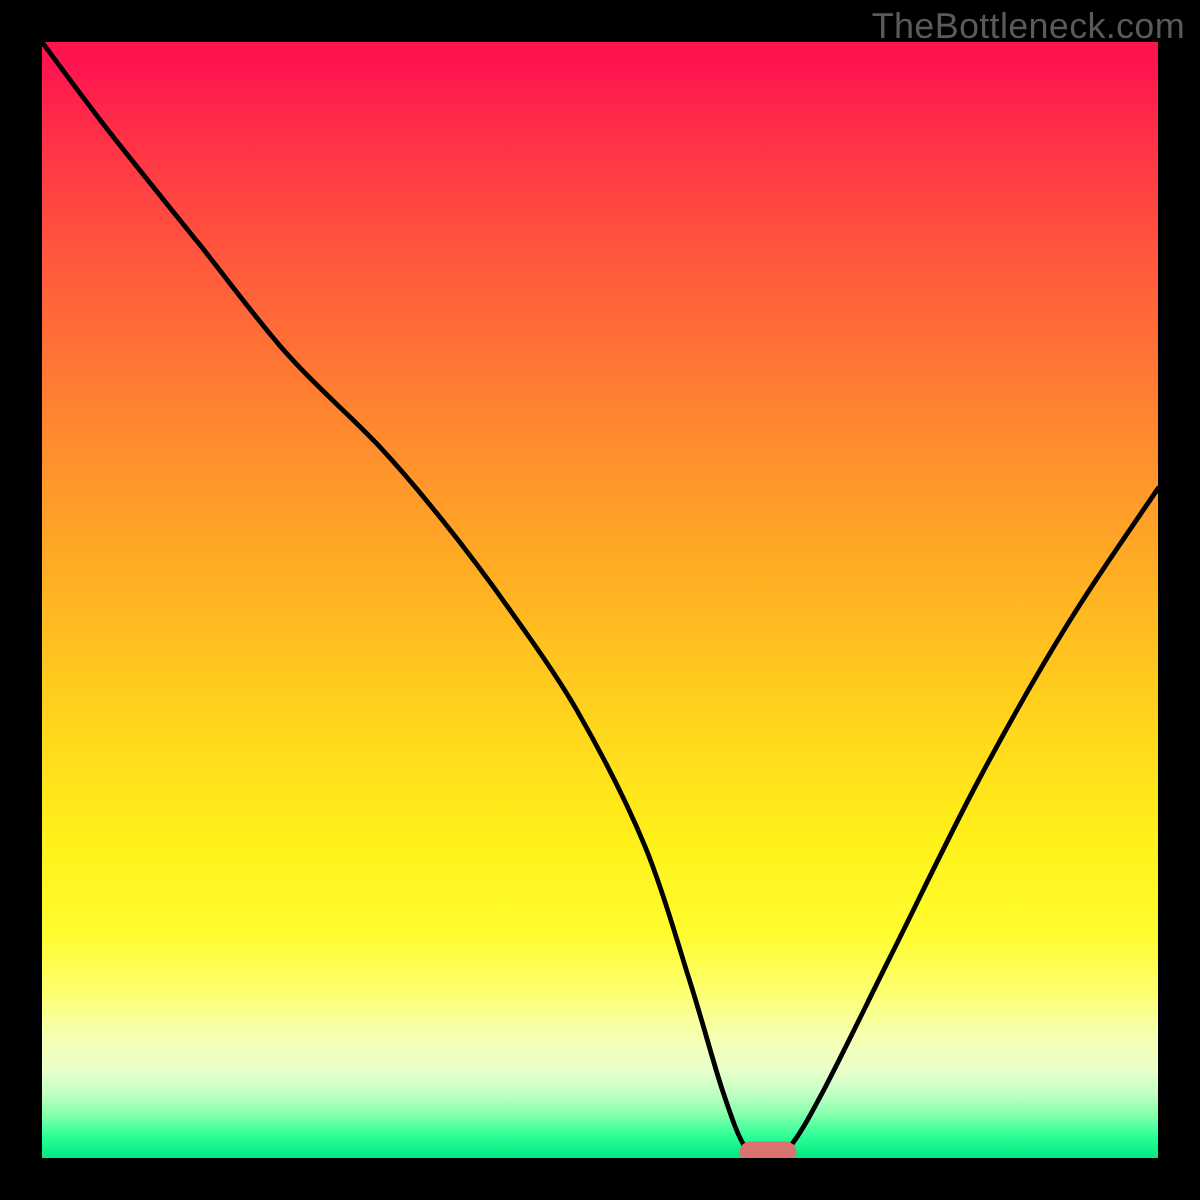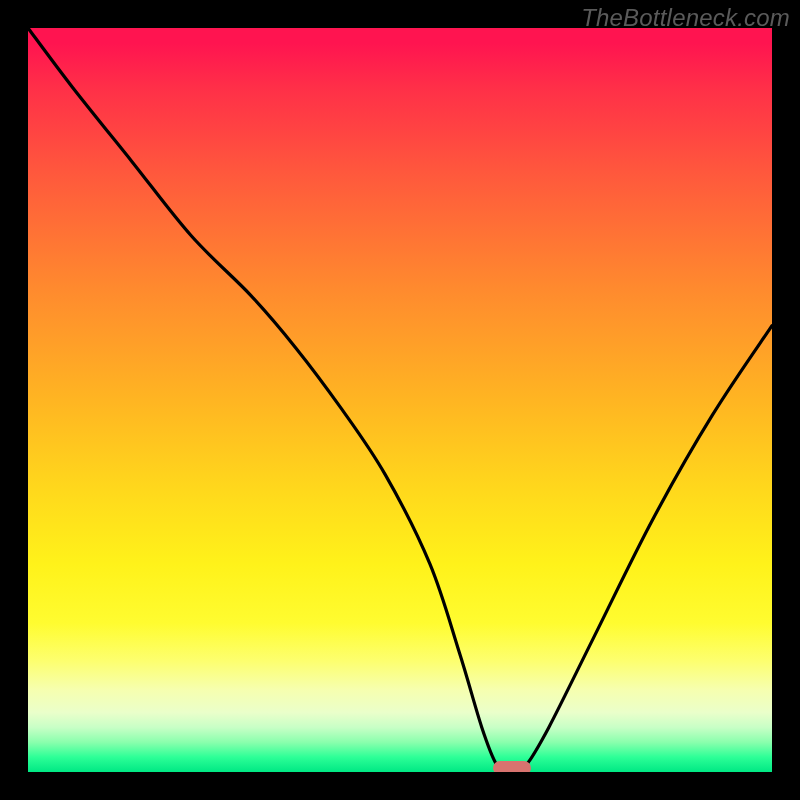--- a/index.html
+++ b/index.html
@@ -9,21 +9,20 @@
     height: 800px;
     overflow: hidden;
     background: #000;
     font-family: Arial, Helvetica, sans-serif;
   }
   .frame {
     position: relative;
     width: 800px;
     height: 800px;
     background: #000;
-    font-style: italic;
   }
   .plot-area {
     position: absolute;
     left: 28px;
     top: 28px;
     width: 744px;
     height: 744px;
     overflow: hidden;
   }
   .gradient {

